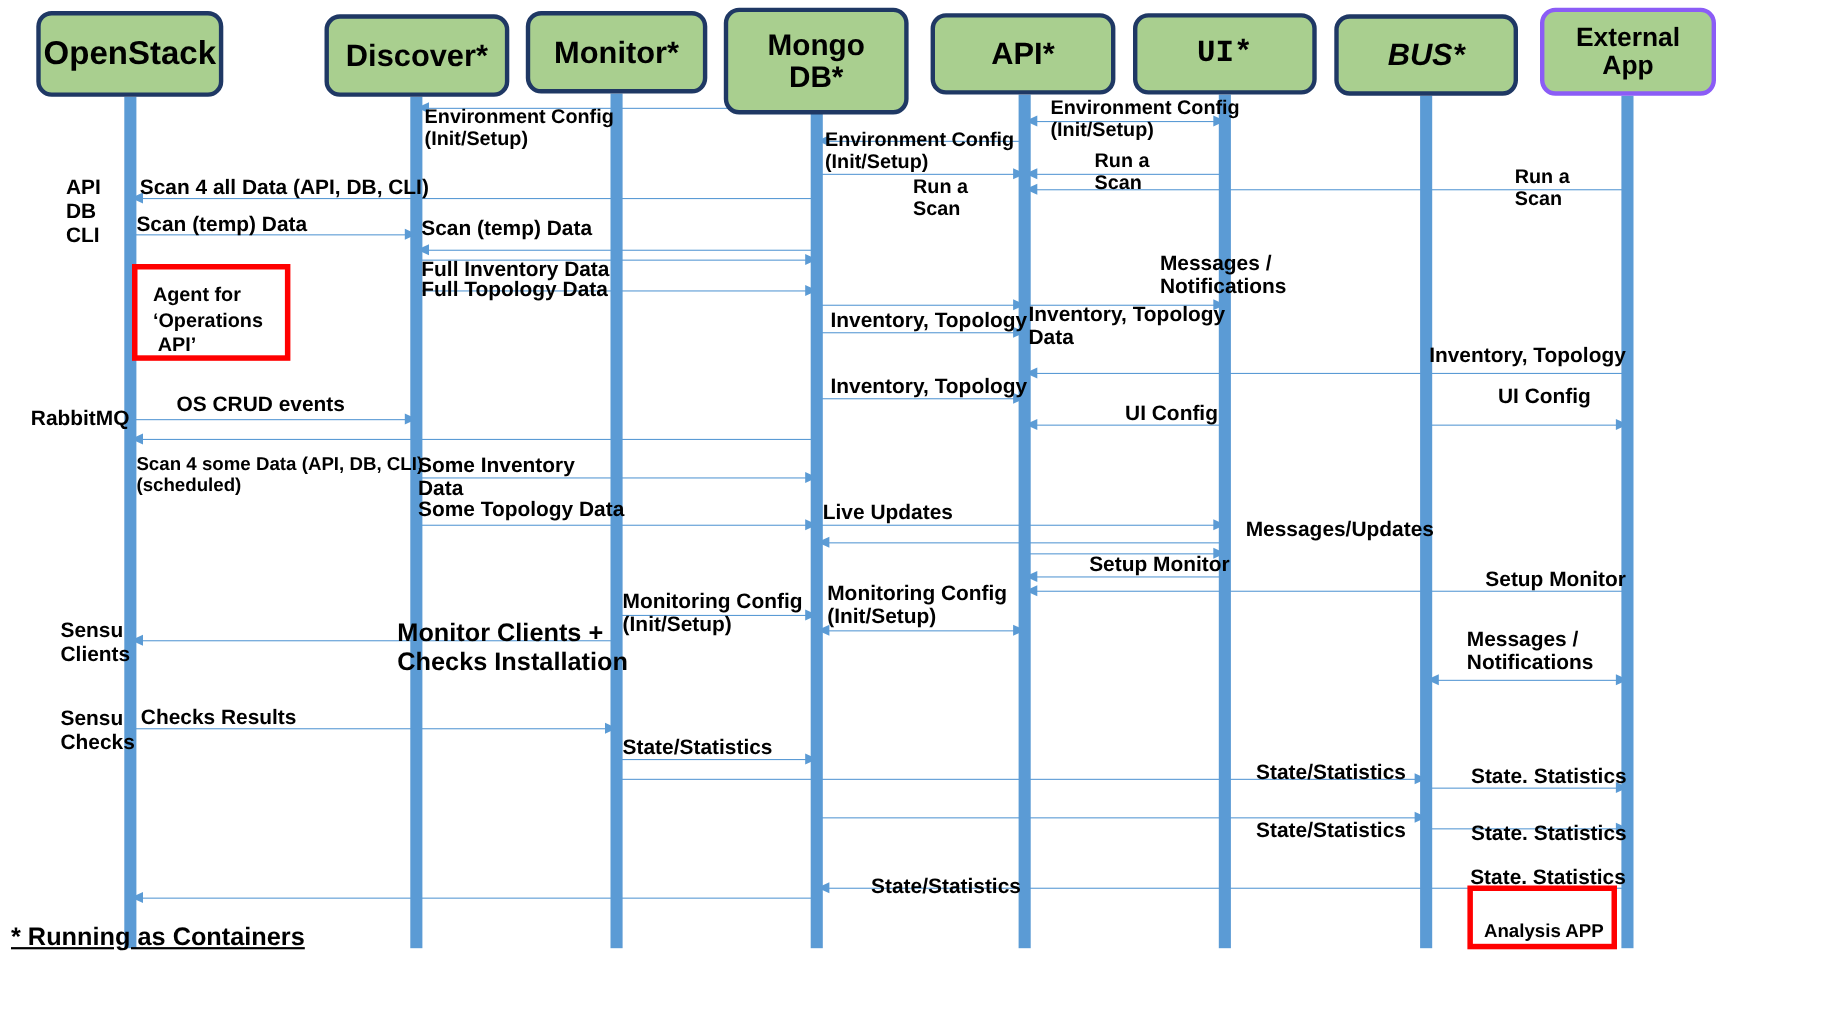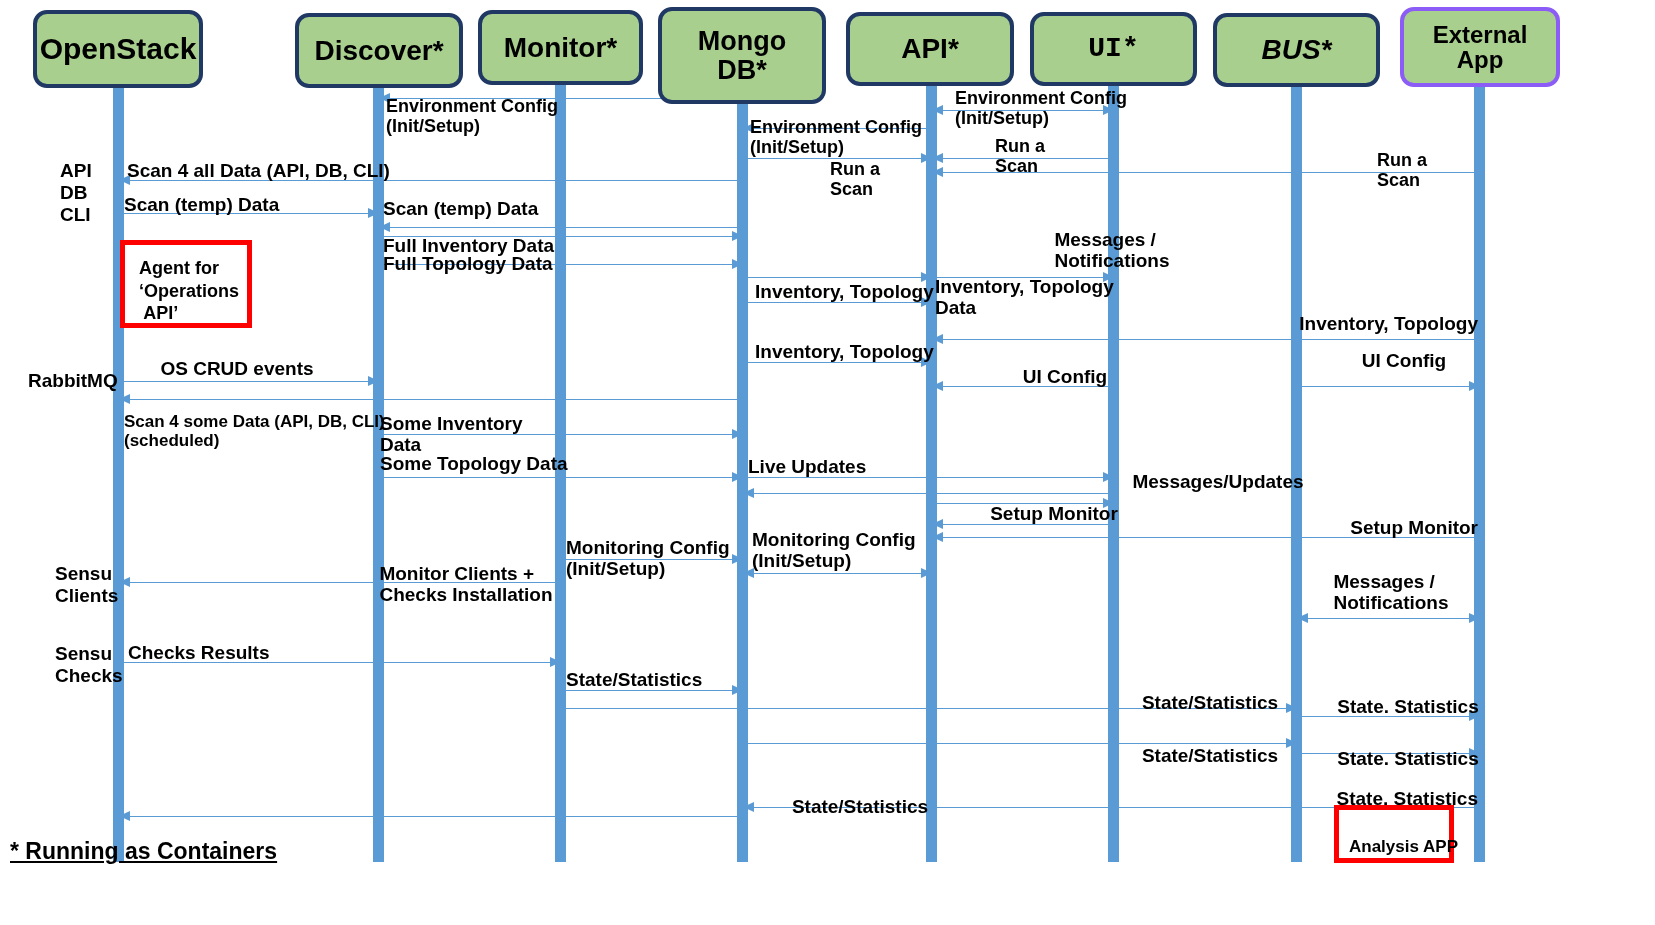--- a/index.html
+++ b/index.html
@@ -247,21 +247,21 @@
       <div class="ahead right" style="top: 554px; left: 731.5px;"></div>
       <div class="lbl" style="left: 566px; top: 537px; font-size: 19px;">Monitoring Config
 (Init/Setup)</div>
       <div class="arrow" style="left: 742.5px; top: 573px; width: 189px;"></div>
       <div class="ahead right" style="top: 568px; left: 920.5px;"></div>
       <div class="ahead left" style="top: 568px; left: 742.5px;"></div>
       <div class="lbl" style="left: 752px; top: 529px; font-size: 19px;">Monitoring Config
 (Init/Setup)</div>
       <div class="arrow" style="left: 118.5px; top: 582px; width: 442px;"></div>
       <div class="ahead left" style="top: 577px; left: 118.5px;"></div>
-      <div class="lbl ctr" style="left: 466px; top: 563px; font-size: 19px;">Monitor Clients +
+      <div class="lbl ctr" style="left: 466px; top: 563px; font-size: 23px;">Monitor Clients +
 Checks Installation</div>
       <div class="arrow" style="left: 1296.5px; top: 618px; width: 183px;"></div>
       <div class="ahead right" style="top: 613px; left: 1468.5px;"></div>
       <div class="ahead left" style="top: 613px; left: 1296.5px;"></div>
       <div class="lbl ctr" style="left: 1391px; top: 571px; font-size: 19px;">Messages /
 Notifications</div>
       <div class="arrow" style="left: 118.5px; top: 662px; width: 442px;"></div>
       <div class="ahead right" style="top: 657px; left: 549.5px;"></div>
       <div class="lbl" style="left: 128px; top: 642px; font-size: 19px;">Checks Results</div>
       <div class="arrow" style="left: 560.5px; top: 690px; width: 182px;"></div>
@@ -292,24 +292,24 @@
 DB
 CLI</div>
       <div class="sidelbl" style="left: 28px; top: 370px; font-size: 19px;">RabbitMQ</div>
       <div class="sidelbl" style="left: 55px; top: 563px; font-size: 19px;">Sensu
 Clients</div>
       <div class="sidelbl" style="left: 55px; top: 643px; font-size: 19px;">Sensu
 Checks</div>
     </div>
 
   <div id="callouts-layer">
-      <div class="redbox" style="left: 120px; top: 240px; width: 132px; height: 88px;">
+      <div class="redbox" style="left: 120px; top: 240px; width: 144px; height: 88px;">
         <span style="left: 14px; top: 12px; font-size: 18px;">Agent for
 ‘Operations
  API’</span>
       </div>
-      <div class="redbox" style="left: 1334px; top: 805px; width: 120px; height: 58px;">
+      <div class="redbox" style="left: 1334px; top: 805px; width: 136px; height: 58px;">
         <span style="left: 10px; top: 26px; font-size: 17px;">Analysis APP</span>
       </div>
     </div>
 
   <div class="footnote" style="left:10px; top:838px; font-size:23px;">* Running as Containers</div>
 </div>
 
 </body></html>

